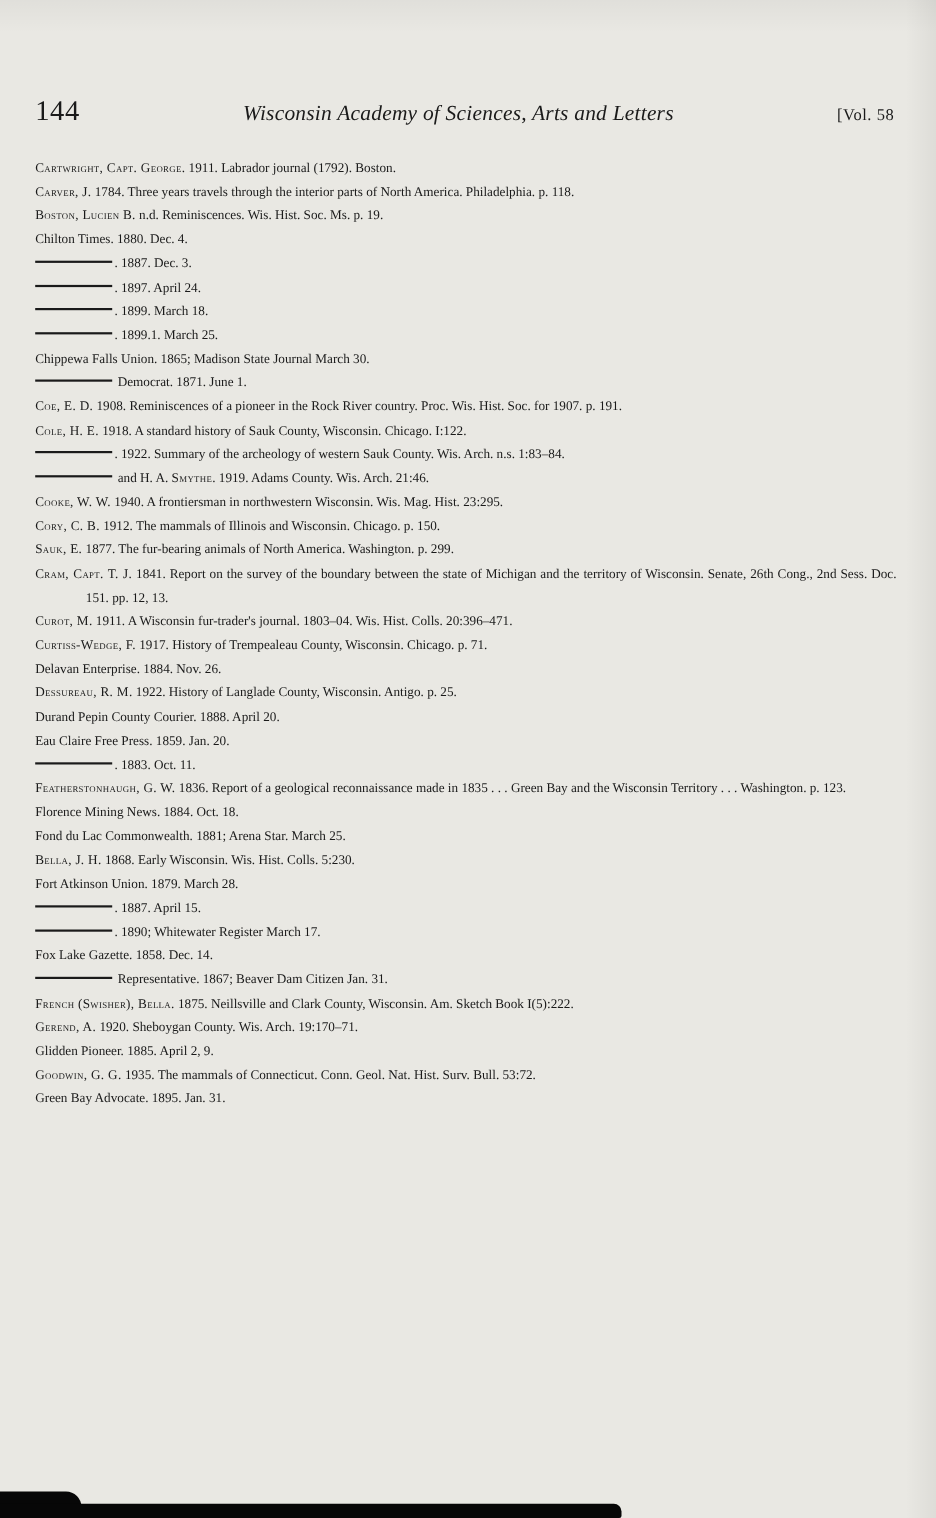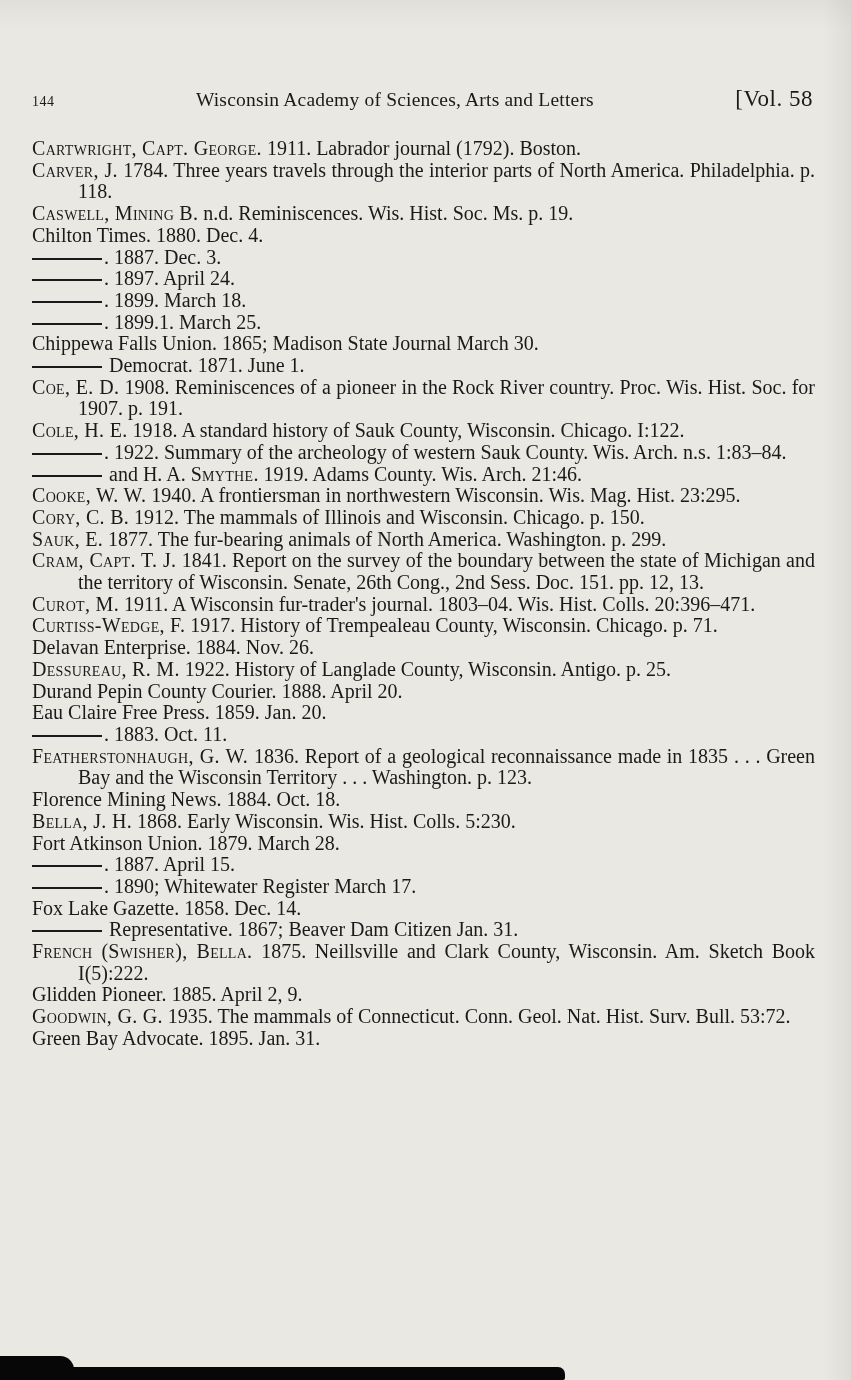--- a/index.html
+++ b/index.html
@@ -26,37 +26,38 @@
       linear-gradient(to left, rgba(0,0,0,0.05), rgba(0,0,0,0) 28px),
       linear-gradient(to bottom, rgba(0,0,0,0.04), rgba(0,0,0,0) 30px);
   }
   .header {
     display: flex;
     align-items: baseline;
     margin-bottom: 26px;
     padding: 0 2px 0 0;
   }
   .pagenum {
-    font-size: 14px;
+    font-size: 26px;
     letter-spacing: 0.5px;
     flex: 0 0 auto;
   }
   .title {
     flex: 1 1 auto;
     text-align: center;
+    font-style: italic;
     font-size: 19.5px;
     letter-spacing: 0.2px;
   }
   .volume {
     flex: 0 0 auto;
-    font-size: 23px;
+    font-size: 15px;
     letter-spacing: 0.5px;
   }
   .bib {
-    font-size: 20px;
+    font-size: 12px;
     line-height: 21.7px;
     text-align: justify;
   }
   .entry {
     margin: 0;
     padding-left: 46px;
     text-indent: -46px;
   }
   .sc {
     font-variant: small-caps;
@@ -97,21 +98,21 @@
 <div class="page">
   <div class="header">
     <span class="pagenum">144</span>
     <span class="title">Wisconsin Academy of Sciences, Arts and Letters</span>
     <span class="volume">[Vol. 58</span>
   </div>
 
   <div class="bib">
       <p class="entry"><span class="sc">Cartwright, Capt. George.</span><span class="n"> 1911. Labrador journal (1792). Boston.</span></p>
       <p class="entry"><span class="sc">Carver, J.</span><span class="n"> 1784. Three years travels through the interior parts of North America. Philadelphia. p. 118.</span></p>
-      <p class="entry"><span class="sc">Caswell, Mining B.</span><span class="n"> n.d. Reminiscences. Wis. Hist. Soc. Ms. p. 19.</span></p>
+      <p class="entry"><span class="sc">Boston, Lucien B.</span><span class="n"> n.d. Reminiscences. Wis. Hist. Soc. Ms. p. 19.</span></p>
       <p class="entry"><span class="i">Chilton Times.</span><span class="n"> 1880. Dec. 4.</span></p>
       <p class="entry"><span class="dash"></span><span class="n">. 1887. Dec. 3.</span></p>
       <p class="entry"><span class="dash"></span><span class="n">. 1897. April 24.</span></p>
       <p class="entry"><span class="dash"></span><span class="n">. 1899. March 18.</span></p>
       <p class="entry"><span class="dash"></span><span class="n">. 1899.1. March 25.</span></p>
       <p class="entry"><span class="i">Chippewa Falls Union.</span><span class="n"> 1865; </span><span class="i">Madison State Journal</span><span class="n"> March 30.</span></p>
       <p class="entry"><span class="dash"></span><span class="n"> </span><span class="i">Democrat.</span><span class="n"> 1871. June 1.</span></p>
       <p class="entry"><span class="sc">Coe, E. D.</span><span class="n"> 1908. Reminiscences of a pioneer in the Rock River country. Proc. Wis. Hist. Soc. for 1907. p. 191.</span></p>
       <p class="entry"><span class="sc">Cole, H. E.</span><span class="n"> 1918. A standard history of Sauk County, Wisconsin. Chicago. I:122.</span></p>
       <p class="entry"><span class="dash"></span><span class="n">. 1922. Summary of the archeology of western Sauk County. Wis. Arch. n.s. 1:83–84.</span></p>
@@ -122,27 +123,29 @@
       <p class="entry"><span class="sc">Cram, Capt. T. J.</span><span class="n"> 1841. Report on the survey of the boundary between the state of Michigan and the territory of Wisconsin. Senate, 26th Cong., 2nd Sess. Doc. 151. pp. 12, 13.</span></p>
       <p class="entry"><span class="sc">Curot, M.</span><span class="n"> 1911. A Wisconsin fur-trader's journal. 1803–04. Wis. Hist. Colls. 20:396–471.</span></p>
       <p class="entry"><span class="sc">Curtiss-Wedge, F.</span><span class="n"> 1917. History of Trempealeau County, Wisconsin. Chicago. p. 71.</span></p>
       <p class="entry"><span class="i">Delavan Enterprise.</span><span class="n"> 1884. Nov. 26.</span></p>
       <p class="entry"><span class="sc">Dessureau, R. M.</span><span class="n"> 1922. History of Langlade County, Wisconsin. Antigo. p. 25.</span></p>
       <p class="entry"><span class="i">Durand Pepin County Courier.</span><span class="n"> 1888. April 20.</span></p>
       <p class="entry"><span class="i">Eau Claire Free Press.</span><span class="n"> 1859. Jan. 20.</span></p>
       <p class="entry"><span class="dash"></span><span class="n">. 1883. Oct. 11.</span></p>
       <p class="entry"><span class="sc">Featherstonhaugh, G. W.</span><span class="n"> 1836. Report of a geological reconnaissance made in 1835 . . . Green Bay and the Wisconsin Territory . . . Washington. p. 123.</span></p>
       <p class="entry"><span class="i">Florence Mining News.</span><span class="n"> 1884. Oct. 18.</span></p>
+      <p class="entry"><span class="i">Fond du Lac Commonwealth.</span><span class="n"> 1881; </span><span class="i">Arena Star.</span><span class="n"> March 25.</span></p>
       <p class="entry"><span class="sc">Bella, J. H.</span><span class="n"> 1868. Early Wisconsin. Wis. Hist. Colls. 5:230.</span></p>
       <p class="entry"><span class="i">Fort Atkinson Union.</span><span class="n"> 1879. March 28.</span></p>
       <p class="entry"><span class="dash"></span><span class="n">. 1887. April 15.</span></p>
       <p class="entry"><span class="dash"></span><span class="n">. 1890; </span><span class="i">Whitewater Register</span><span class="n"> March 17.</span></p>
       <p class="entry"><span class="i">Fox Lake Gazette.</span><span class="n"> 1858. Dec. 14.</span></p>
       <p class="entry"><span class="dash"></span><span class="n"> </span><span class="i">Representative.</span><span class="n"> 1867; </span><span class="i">Beaver Dam Citizen</span><span class="n"> Jan. 31.</span></p>
       <p class="entry"><span class="sc">French (Swisher), Bella.</span><span class="n"> 1875. Neillsville and Clark County, Wisconsin. Am. Sketch Book I(5):222.</span></p>
+      <p class="entry"><span class="sc">Gerend, A.</span><span class="n"> 1920. Sheboygan County. Wis. Arch. 19:170–71.</span></p>
       <p class="entry"><span class="i">Glidden Pioneer.</span><span class="n"> 1885. April 2, 9.</span></p>
       <p class="entry"><span class="sc">Goodwin, G. G.</span><span class="n"> 1935. The mammals of Connecticut. Conn. Geol. Nat. Hist. Surv. Bull. 53:72.</span></p>
       <p class="entry"><span class="i">Green Bay Advocate.</span><span class="n"> 1895. Jan. 31.</span></p>
     </div>
 
   <div class="scan-corner"></div>
   <div class="scan-bar"></div>
 </div>
 
 </body></html>

